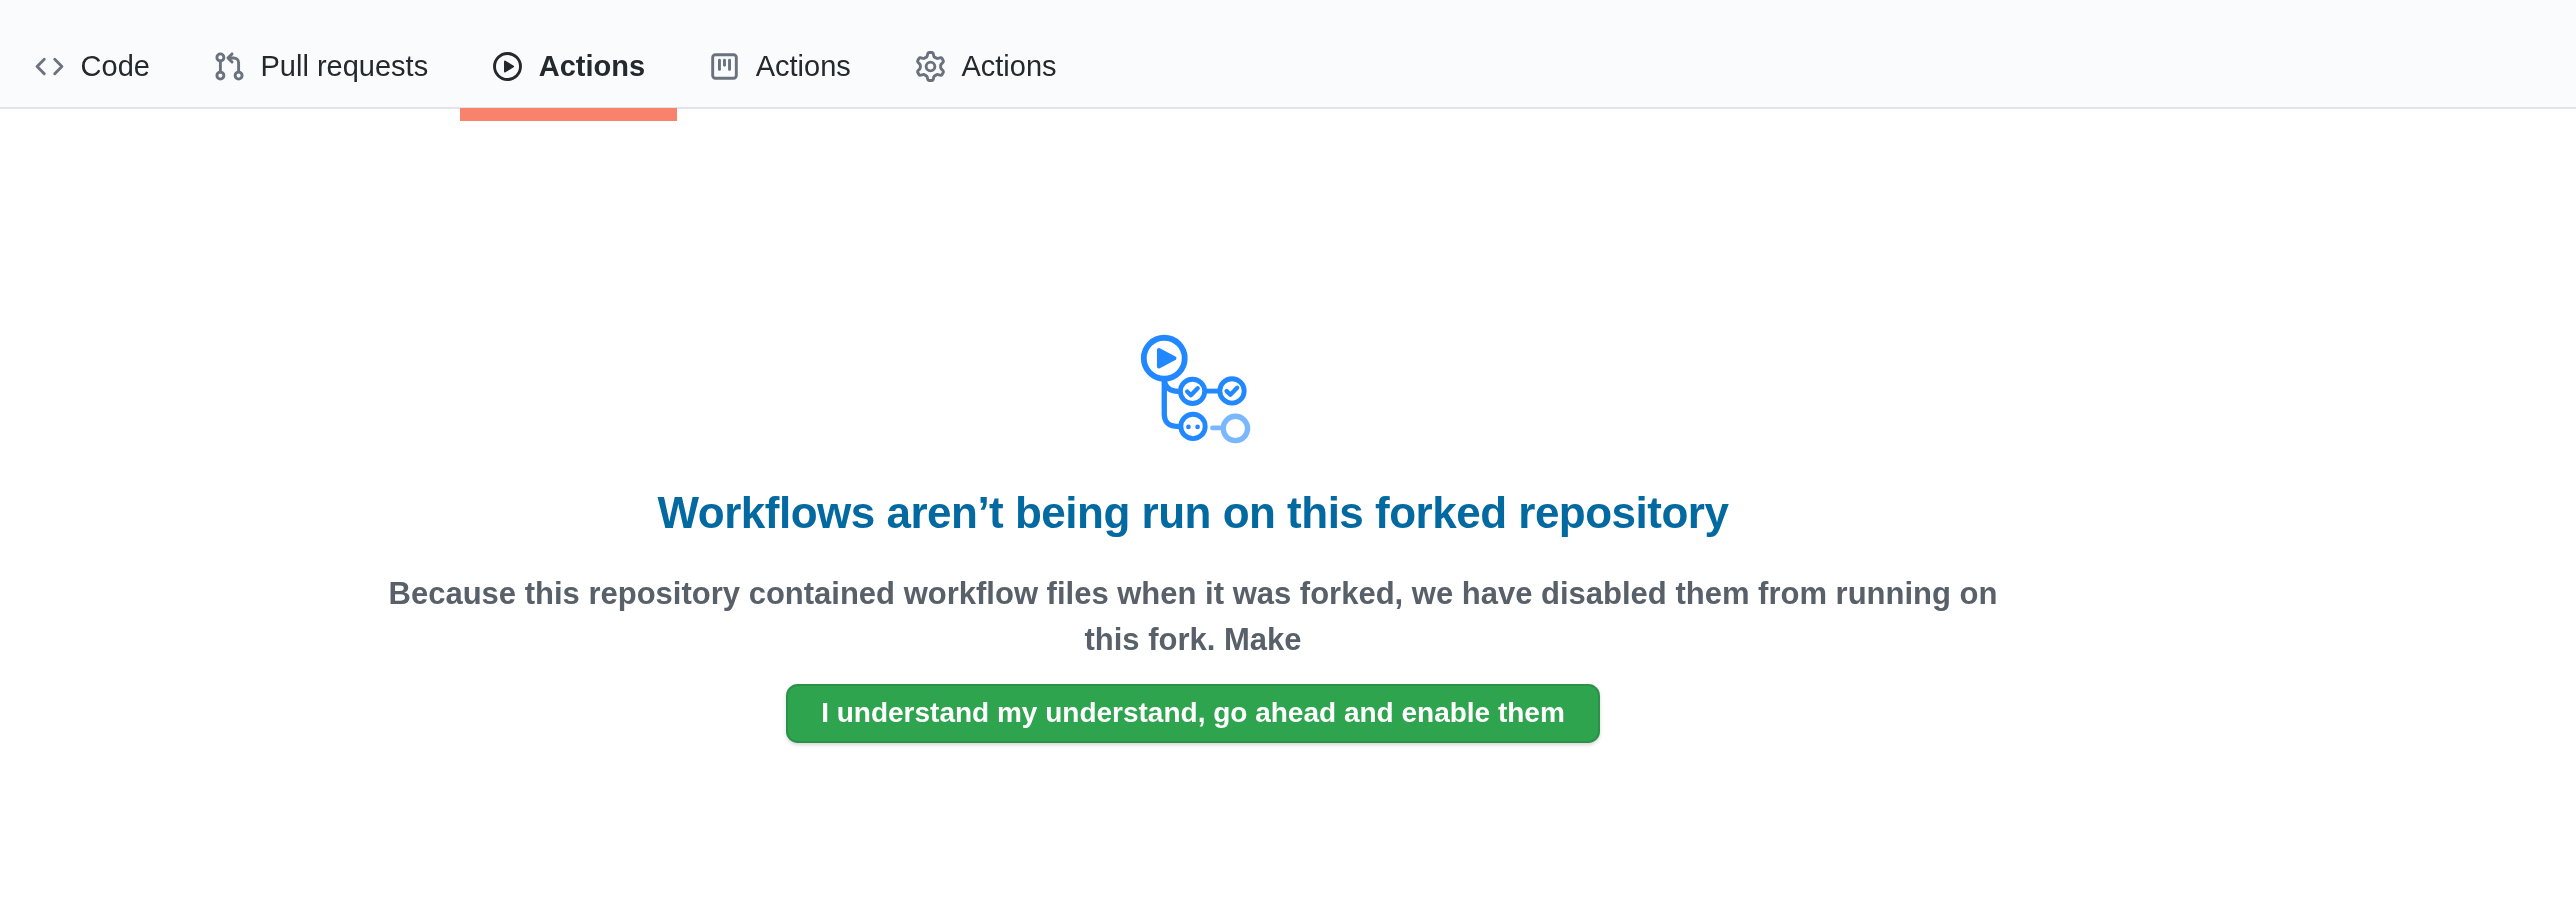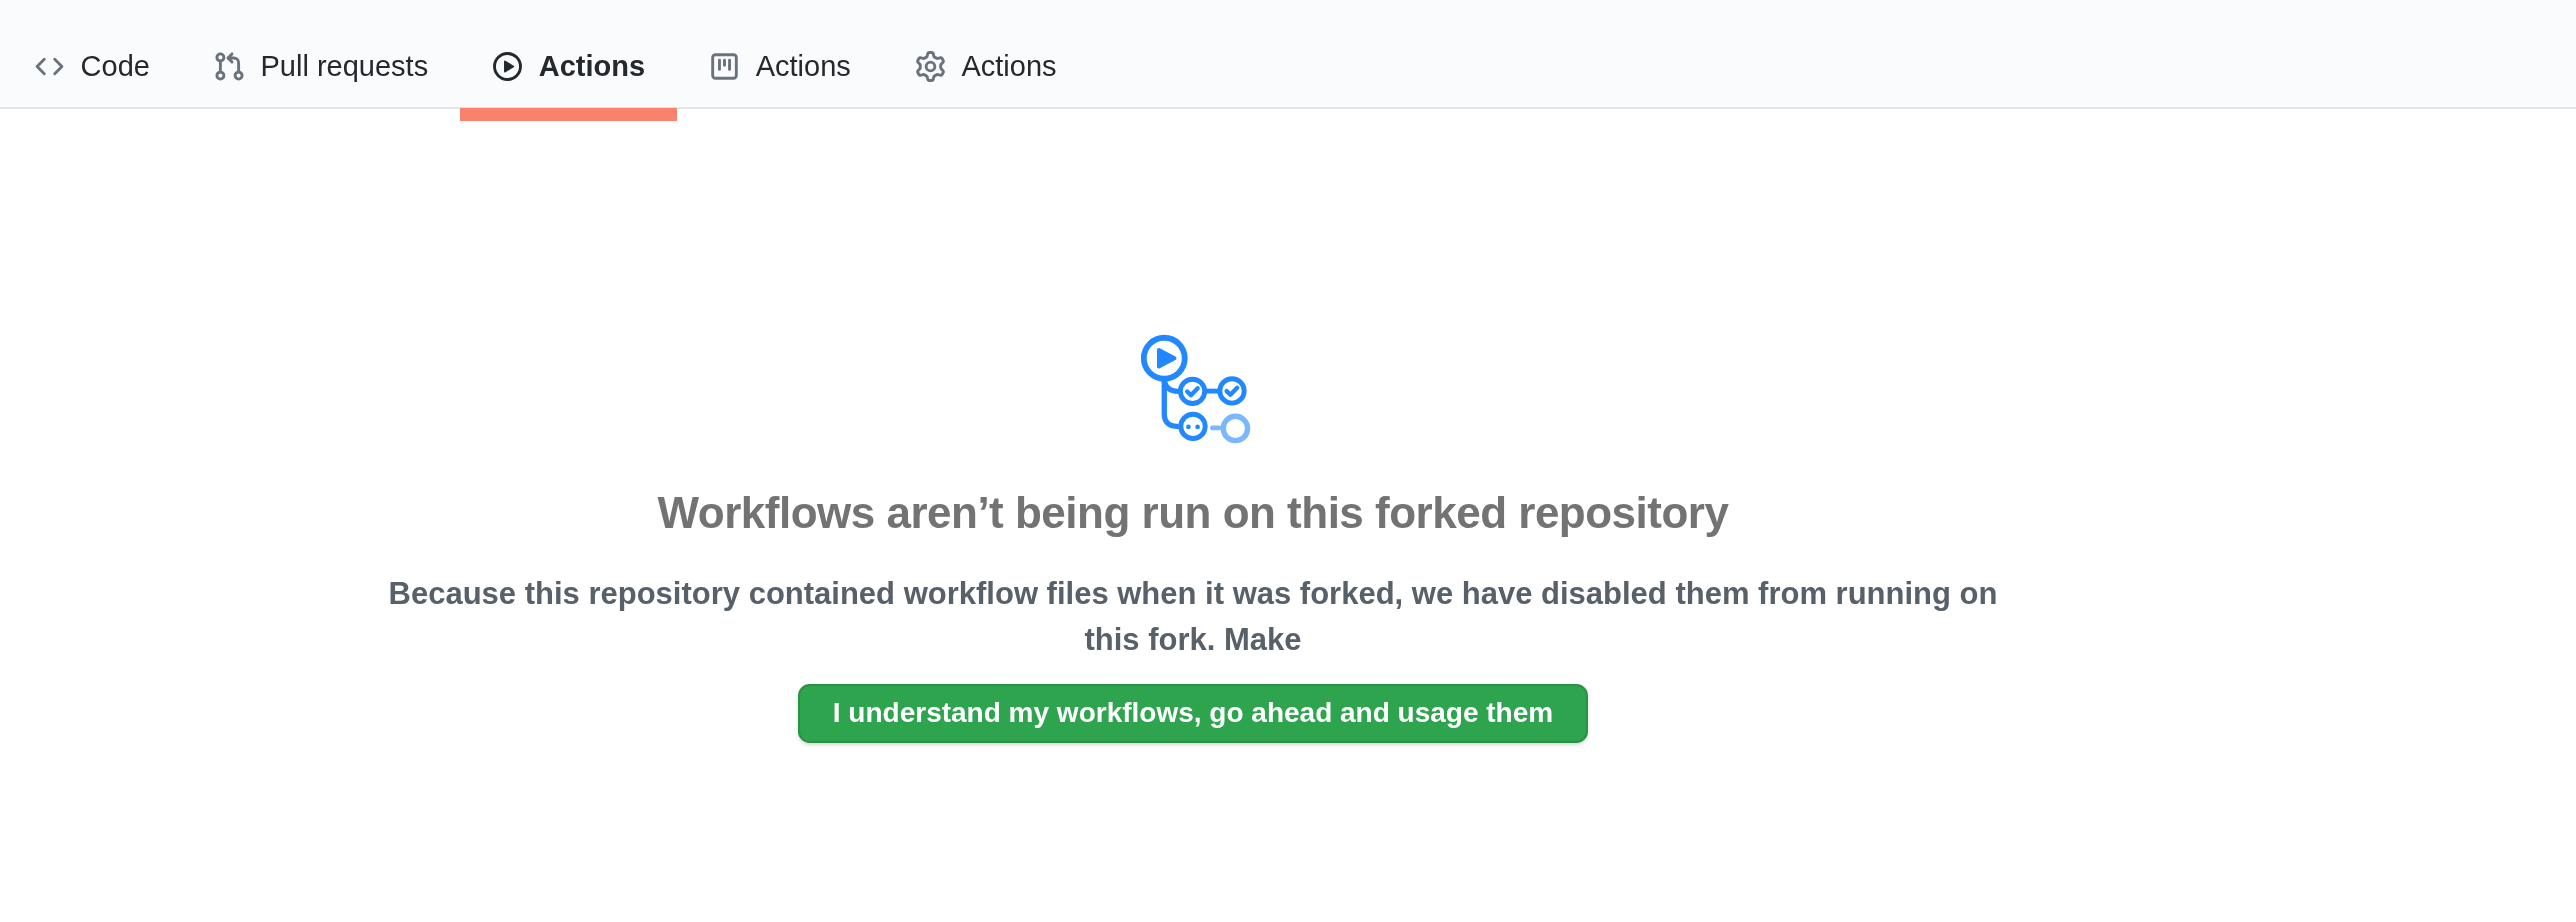--- a/index.html
+++ b/index.html
@@ -27,21 +27,21 @@
     background:#f9826c;
   }
   
   .content{
     width:2386px;display:flex;flex-direction:column;align-items:center;
     text-align:center;
   }
   .wf-illustration{width:115px;height:115px;margin-top:220px;display:block;}
   .bs-heading{
     margin:41px 0 0;font-size:44px;line-height:55px;font-weight:700;
-    color:#737373;letter-spacing:-0.5px;text-align:center;
+    color:#0369a1;letter-spacing:-0.5px;text-align:center;
   }
   .bs-desc{
     margin:31px 0 0;width:1642px;font-size:31px;line-height:46px;
     color:#586069;font-weight:700;
   }
   .bs-btn{
     margin-top:20.5px;height:59px;padding:0 33px;border-radius:11.7px;
     background:#2ea44f;border:2px solid rgba(27,31,35,0.15);box-sizing:border-box;
     color:#ffffff;font-size:28px;font-weight:700;
     font-family:"Liberation Sans","DejaVu Sans",sans-serif;
@@ -128,17 +128,17 @@
 
     <circle cx="102" cy="102" r="12.5" stroke="#79b8ff" stroke-width="5.5"></circle>
   </svg>
 
   <h1 class="bs-heading">Workflows aren’t being run on this forked repository</h1>
 
   <div class="bs-desc">
     <div>Because this repository contained workflow files when it was forked, we have disabled them from running on this fork. Make</div>
   </div>
 
-  <button class="bs-btn">I understand my workflows, go ahead and usage them</button>
+  <button class="bs-btn">I understand my understand, go ahead and enable them</button>
 
 
 </main>
 
 
 </body></html>

